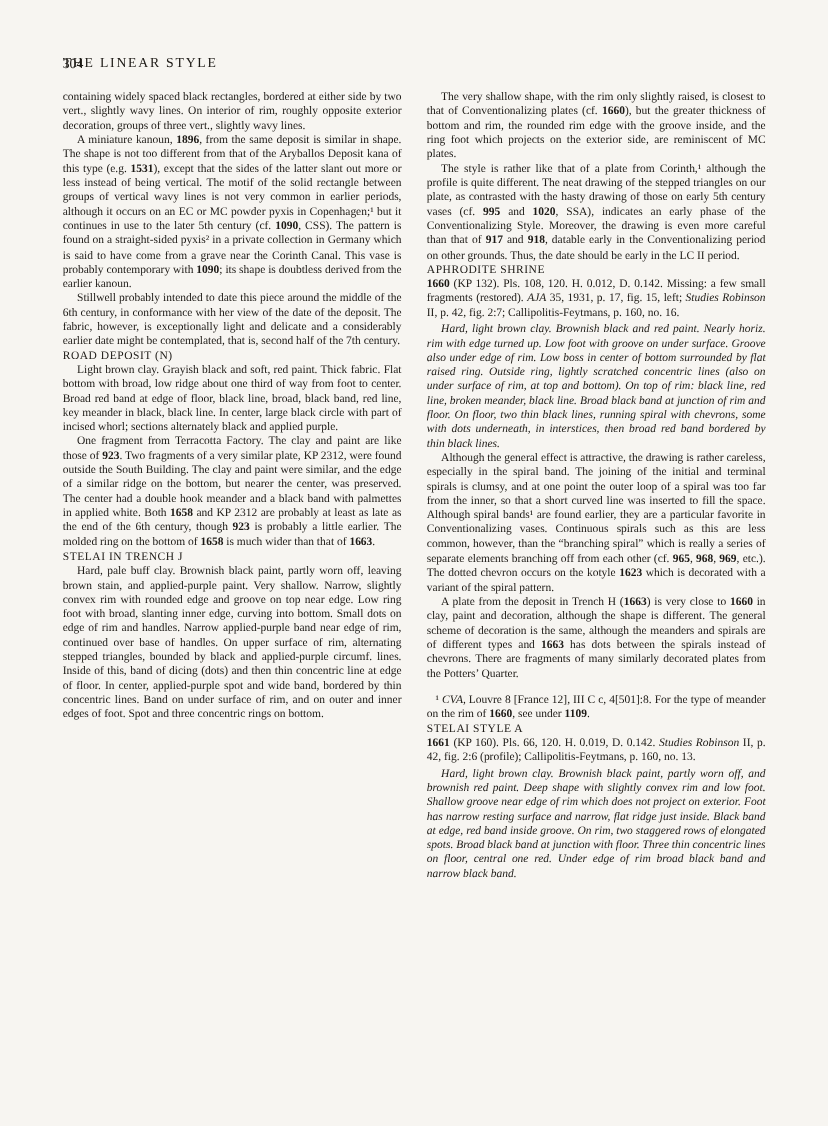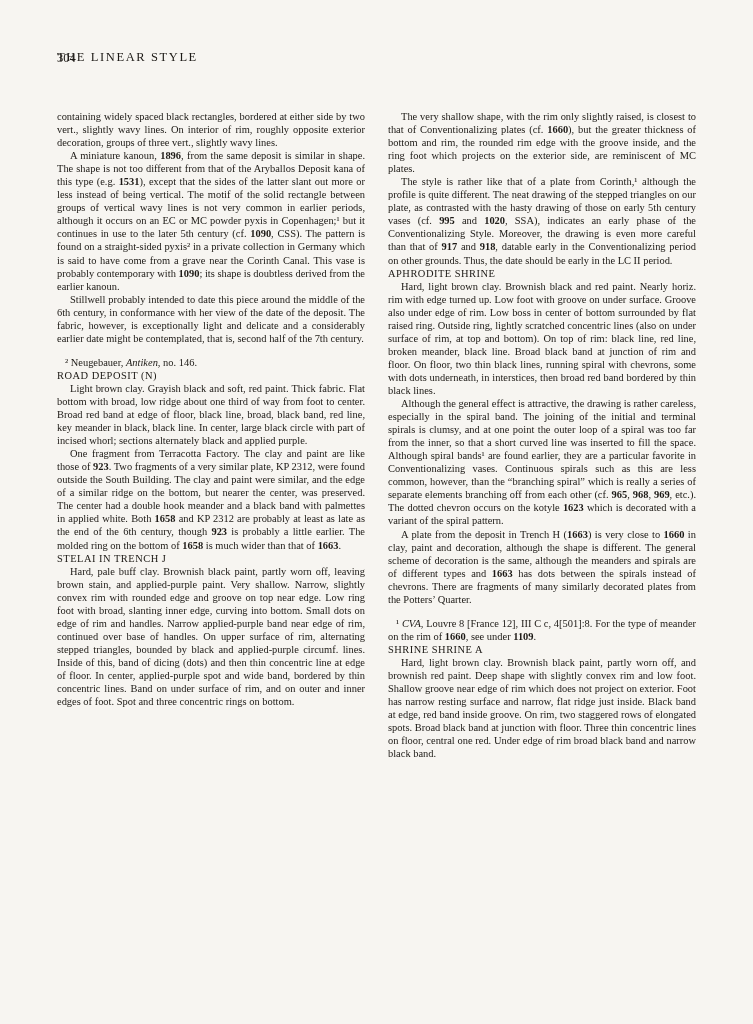--- a/index.html
+++ b/index.html
@@ -14,33 +14,33 @@
     width: 753px; height: 884px;
     padding: 50px 57px 26px 57px;
     overflow: hidden;
     position: relative;
     background: #f7f5f1;
   }
   .page-header { position: relative; height: 16px; margin-bottom: 16px; }
   .page-number { position: absolute; left: 0; top: 1px; font-size: 12.5px; }
   .running-head { display: block; text-align: left; font-size: 12.5px; letter-spacing: 1.6px; }
   .columns { display: flex; gap: 23px; align-items: flex-start; }
-  .col { flex: 1 1 0; min-width: 0; margin-top: 28px; }
+  .col { flex: 1 1 0; min-width: 0; }
 
   p.blk {
     margin: 0;
     font-size: 10.45px;
     line-height: 13.05px;
     text-align: justify;
     hyphens: none;
   }
   .para { text-indent: 13px; }
   .noindent { text-indent: 0; }
   .entry { text-indent: 0; margin-top: 12px; }
-  .entry + .para { margin-top: 2px; }
+  .entry + .para { margin-top: 2px; font-style: italic; }
 
   .heading {
     margin-top: 38px;
     font-size: 11.2px;
     letter-spacing: 0.6px;
     text-align: left;
     text-indent: 0;
   }
   .subheading {
     margin-top: 33px;
@@ -66,32 +66,33 @@
 <div class="page">
   <div class="page-header">
     <span class="page-number">304</span>
     <span class="running-head">THE LINEAR STYLE</span>
   </div>
   <div class="columns">
     <div class="col" id="col-left">
         <p class="blk para noindent">containing widely spaced black rectangles, bordered at either side by two vert., slightly wavy lines. On interior of rim, roughly opposite exterior decoration, groups of three vert., slightly wavy lines.</p>
         <p class="blk para">A miniature kanoun, <b>1896</b>, from the same deposit is similar in shape. The shape is not too different from that of the Aryballos Deposit kana of this type (e.g. <b>1531</b>), except that the sides of the latter slant out more or less instead of being vertical. The motif of the solid rectangle between groups of vertical wavy lines is not very common in earlier periods, although it occurs on an EC or MC powder pyxis in Copenhagen;¹ but it continues in use to the later 5th century (cf. <b>1090</b>, CSS). The pattern is found on a straight-sided pyxis² in a private collection in Germany which is said to have come from a grave near the Corinth Canal. This vase is probably contemporary with <b>1090</b>; its shape is doubtless derived from the earlier kanoun.</p>
         <p class="blk para">Stillwell probably intended to date this piece around the middle of the 6th century, in conformance with her view of the date of the deposit. The fabric, however, is exceptionally light and delicate and a considerably earlier date might be contemplated, that is, second half of the 7th century.</p>
-        <p class="blk footnote">² Neugebauer, <i>Antiken</i>, no. 146.</p>
         <p class="blk subheading">ROAD DEPOSIT (N)</p>
         <p class="blk para">Light brown clay. Grayish black and soft, red paint. Thick fabric. Flat bottom with broad, low ridge about one third of way from foot to center. Broad red band at edge of floor, black line, broad, black band, red line, key meander in black, black line. In center, large black circle with part of incised whorl; sections alternately black and applied purple.</p>
         <p class="blk para">One fragment from Terracotta Factory. The clay and paint are like those of <b>923</b>. Two fragments of a very similar plate, KP 2312, were found outside the South Building. The clay and paint were similar, and the edge of a similar ridge on the bottom, but nearer the center, was preserved. The center had a double hook meander and a black band with palmettes in applied white. Both <b>1658</b> and KP 2312 are probably at least as late as the end of the 6th century, though <b>923</b> is probably a little earlier. The molded ring on the bottom of <b>1658</b> is much wider than that of <b>1663</b>.</p>
         <p class="blk subheading">STELAI IN TRENCH J</p>
         <p class="blk para">Hard, pale buff clay. Brownish black paint, partly worn off, leaving brown stain, and applied-purple paint. Very shallow. Narrow, slightly convex rim with rounded edge and groove on top near edge. Low ring foot with broad, slanting inner edge, curving into bottom. Small dots on edge of rim and handles. Narrow applied-purple band near edge of rim, continued over base of handles. On upper surface of rim, alternating stepped triangles, bounded by black and applied-purple circumf. lines. Inside of this, band of dicing (dots) and then thin concentric line at edge of floor. In center, applied-purple spot and wide band, bordered by thin concentric lines. Band on under surface of rim, and on outer and inner edges of foot. Spot and three concentric rings on bottom.</p>
       </div>
     <div class="col" id="col-right">
         <p class="blk para">The very shallow shape, with the rim only slightly raised, is closest to that of Conventionalizing plates (cf. <b>1660</b>), but the greater thickness of bottom and rim, the rounded rim edge with the groove inside, and the ring foot which projects on the exterior side, are reminiscent of MC plates.</p>
         <p class="blk para">The style is rather like that of a plate from Corinth,¹ although the profile is quite different. The neat drawing of the stepped triangles on our plate, as contrasted with the hasty drawing of those on early 5th century vases (cf. <b>995</b> and <b>1020</b>, SSA), indicates an early phase of the Conventionalizing Style. Moreover, the drawing is even more careful than that of <b>917</b> and <b>918</b>, datable early in the Conventionalizing period on other grounds. Thus, the date should be early in the LC II period.</p>
         <p class="blk subheading">APHRODITE SHRINE</p>
+        <p class="blk entry"><b>1660</b> (KP 132). Pls. 108, 120. H. 0.012, D. 0.142. Missing: a few small fragments (restored). <i>AJA</i> 35, 1931, p. 17, fig. 15, left; <i>Studies Robinson</i> II, p. 42, fig. 2:7; Callipolitis-Feytmans, p. 160, no. 16.</p>
         <p class="blk para">Hard, light brown clay. Brownish black and red paint. Nearly horiz. rim with edge turned up. Low foot with groove on under surface. Groove also under edge of rim. Low boss in center of bottom surrounded by flat raised ring. Outside ring, lightly scratched concentric lines (also on under surface of rim, at top and bottom). On top of rim: black line, red line, broken meander, black line. Broad black band at junction of rim and floor. On floor, two thin black lines, running spiral with chevrons, some with dots underneath, in interstices, then broad red band bordered by thin black lines.</p>
         <p class="blk para">Although the general effect is attractive, the drawing is rather careless, especially in the spiral band. The joining of the initial and terminal spirals is clumsy, and at one point the outer loop of a spiral was too far from the inner, so that a short curved line was inserted to fill the space. Although spiral bands¹ are found earlier, they are a particular favorite in Conventionalizing vases. Continuous spirals such as this are less common, however, than the “branching spiral” which is really a series of separate elements branching off from each other (cf. <b>965</b>, <b>968</b>, <b>969</b>, etc.). The dotted chevron occurs on the kotyle <b>1623</b> which is decorated with a variant of the spiral pattern.</p>
         <p class="blk para">A plate from the deposit in Trench H (<b>1663</b>) is very close to <b>1660</b> in clay, paint and decoration, although the shape is different. The general scheme of decoration is the same, although the meanders and spirals are of different types and <b>1663</b> has dots between the spirals instead of chevrons. There are fragments of many similarly decorated plates from the Potters’ Quarter.</p>
         <p class="blk footnote">¹ <i>CVA</i>, Louvre 8 [France 12], III C c, 4[501]:8. For the type of meander on the rim of <b>1660</b>, see under <b>1109</b>.</p>
-        <p class="blk subheading">SHRINE SHRINE A</p>
+        <p class="blk subheading">STELAI STYLE A</p>
+        <p class="blk entry"><b>1661</b> (KP 160). Pls. 66, 120. H. 0.019, D. 0.142. <i>Studies Robinson</i> II, p. 42, fig. 2:6 (profile); Callipolitis-Feytmans, p. 160, no. 13.</p>
         <p class="blk para">Hard, light brown clay. Brownish black paint, partly worn off, and brownish red paint. Deep shape with slightly convex rim and low foot. Shallow groove near edge of rim which does not project on exterior. Foot has narrow resting surface and narrow, flat ridge just inside. Black band at edge, red band inside groove. On rim, two staggered rows of elongated spots. Broad black band at junction with floor. Three thin concentric lines on floor, central one red. Under edge of rim broad black band and narrow black band.</p>
       </div>
   </div>
 </div>
 
 </body></html>

